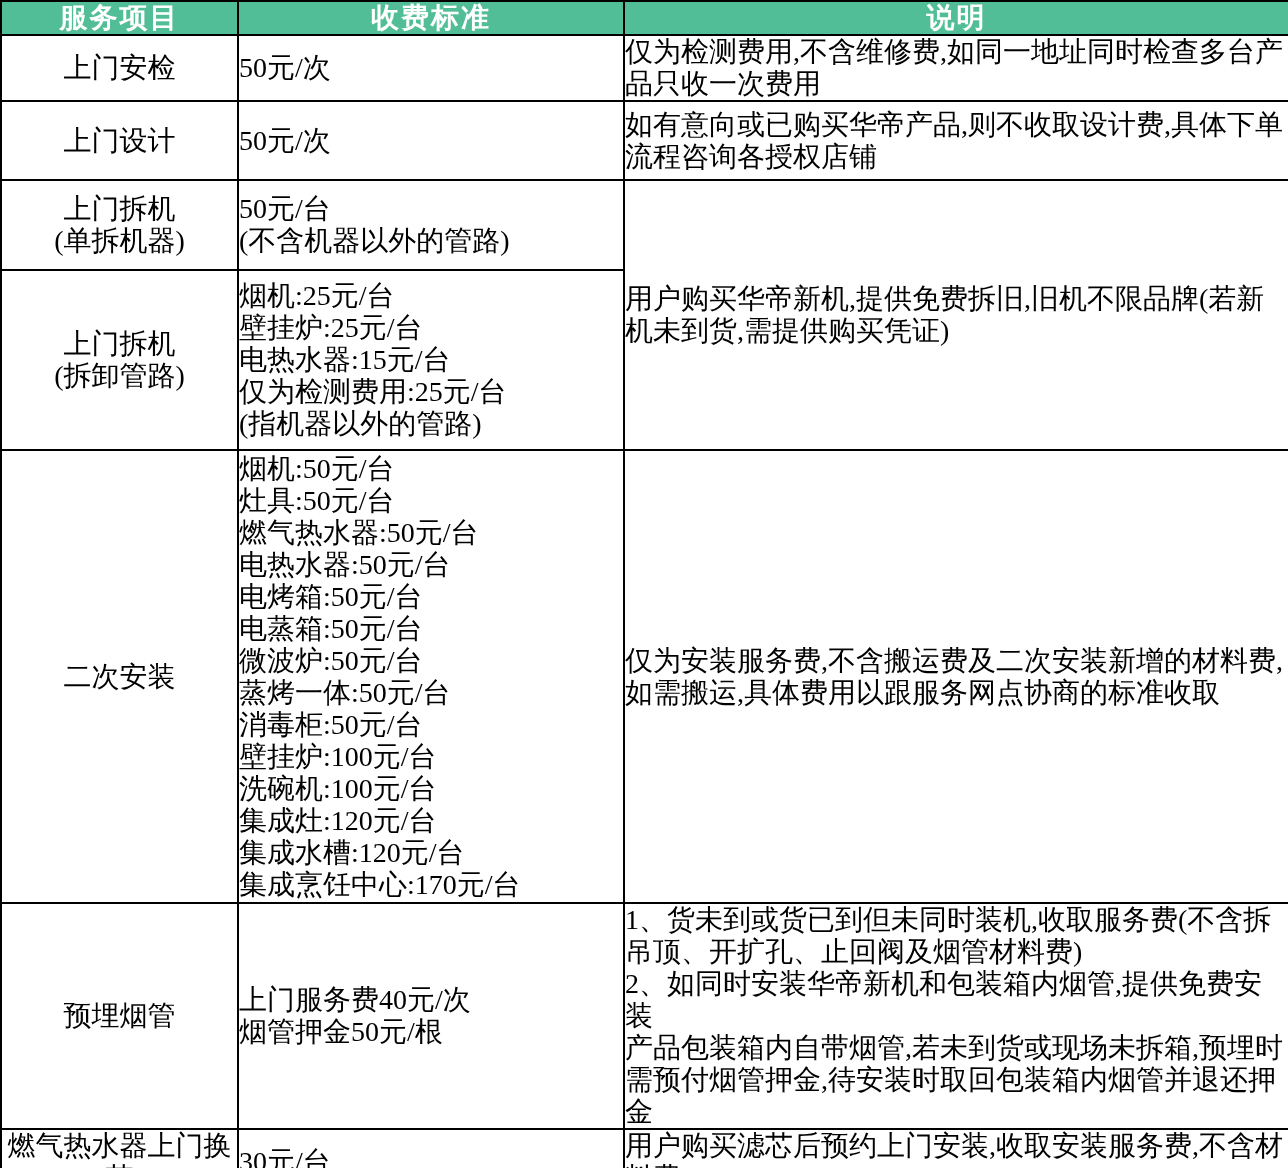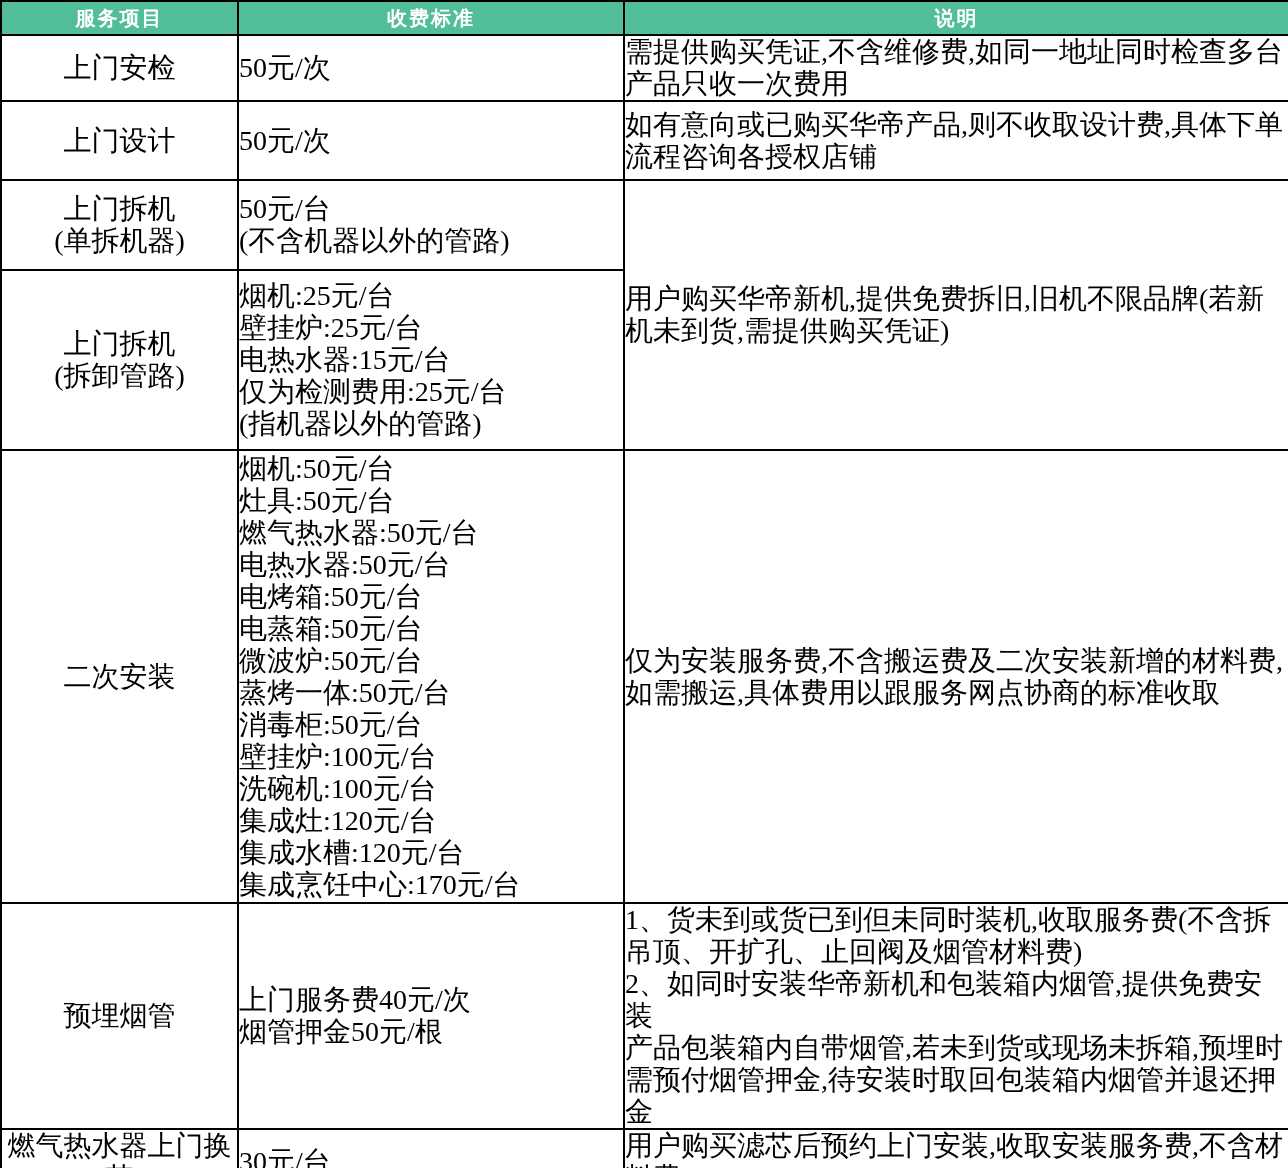--- a/index.html
+++ b/index.html
@@ -25,21 +25,21 @@
     vertical-align: middle;
     font-size: 28px;
     line-height: 32px;
     overflow: hidden;
     padding: 0;
   }
   table.pricing th {
     background: #52BE97;
     color: #ffffff;
     font-weight: bold;
-    font-size: 20px;
+    font-size: 28px;
     letter-spacing: 2px;
     text-align: center;
     height: 29px;
   }
   td.service {
     text-align: center;
     white-space: pre-line;
   }
   td.fee {
     white-space: pre-line;
@@ -69,21 +69,21 @@
     <tr>
       <th>服务项目</th>
       <th>收费标准</th>
       <th>说明</th>
     </tr>
   </thead>
   <tbody>
     <tr style="height:57px">
       <td class="service">上门安检</td>
       <td class="fee">50元/次</td>
-      <td class="note">需提供购买凭证,不含维修费,如同一地址同时检查多台产品只收一次费用</td>
+      <td class="note">仅为检测费用,不含维修费,如同一地址同时检查多台产品只收一次费用</td>
     </tr>
     <tr style="height:79px">
       <td class="service">上门设计</td>
       <td class="fee">50元/次</td>
       <td class="note">如有意向或已购买华帝产品,则不收取设计费,具体下单流程咨询各授权店铺</td>
     </tr>
     <tr style="height:90px">
       <td class="service">上门拆机
 (单拆机器)</td>
       <td class="fee">50元/台

